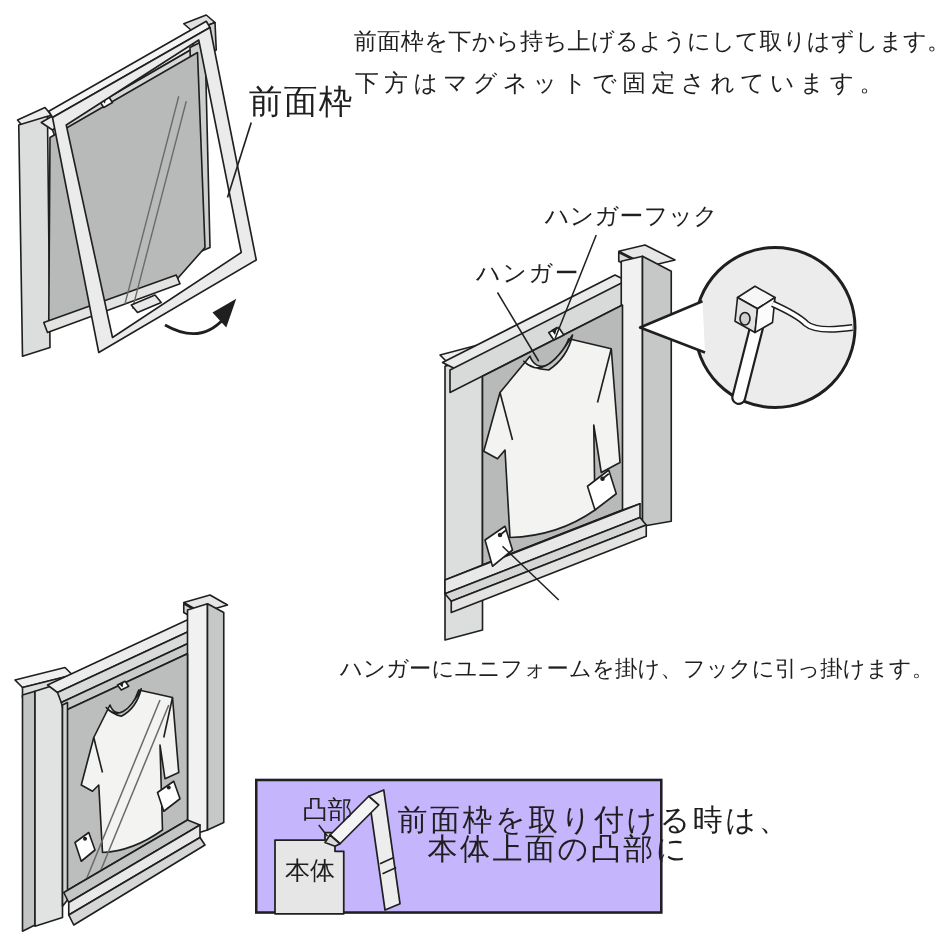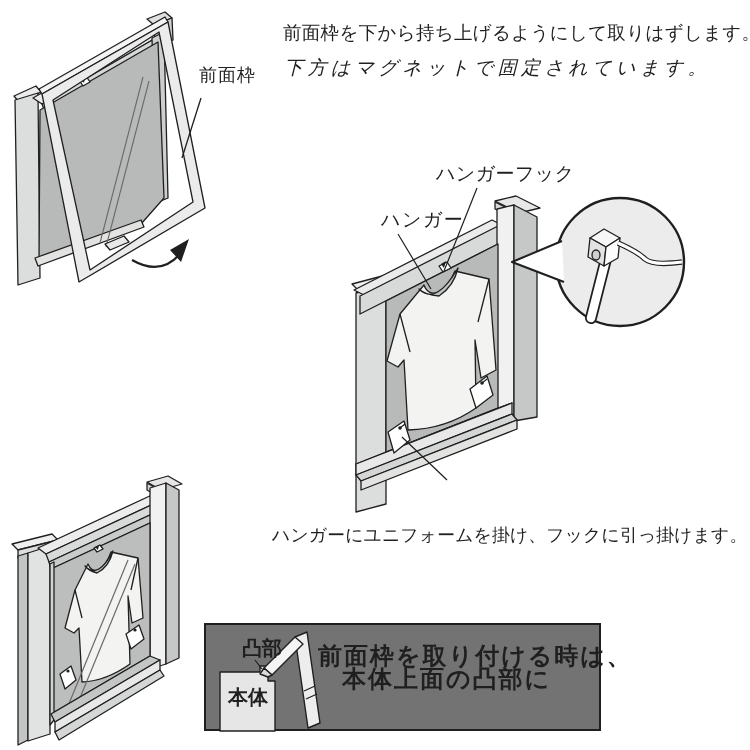--- a/index.html
+++ b/index.html
@@ -1,31 +1,31 @@
 <!DOCTYPE html>
 <html><head>
 <meta charset="utf-8">
 <style>
   html,body{margin:0;padding:0;background:#fff;}
   #page{position:relative;width:750px;height:750px;background:#fff;overflow:hidden;
         font-family:"Liberation Sans","DejaVu Sans",sans-serif;color:#1f1f1f;}
   .txt{position:absolute;white-space:nowrap;color:#1f1f1f;line-height:1.25;}
   .cap1a{left:283px;top:21px;font-size:18.5px;letter-spacing:0.3px;}
-  .cap1b{left:284px;top:56px;font-size:19px;letter-spacing:4.4px;font-style:italic;}
+  .cap1b{left:284px;top:56px;font-size:19px;letter-spacing:4.4px;}
   .cap2{left:272px;top:524px;font-size:17.8px;letter-spacing:0.2px;text-align:center;}
-  .lbl-front-frame{left:199px;top:65px;font-size:18px;letter-spacing:1px;font-family:Liberation Mono, monospace;}
+  .lbl-front-frame{left:199px;top:65px;font-size:27px;letter-spacing:1px;}
   .lbl-hanger-hook{left:436px;top:162px;font-size:19px;letter-spacing:0.4px;}
   .lbl-hanger{left:361px;top:208px;font-size:19px;letter-spacing:1.5px;margin-left:20px;}
   .lbl-daruma{left:445px;top:474px;font-size:19px;letter-spacing:0.5px;}
   svg{position:absolute;overflow:visible;}
   #illus1{left:5px;top:8px;}
   #illus2{left:330px;top:152px;}
   #illus3{left:8px;top:468px;}
-  #notebox{position:absolute;left:204px;top:623px;width:397px;height:108px;
-           border:2.5px solid #1f1f1f;box-sizing:border-box;background:#737373;font-weight:bold;}
+  #notebox{position:absolute;left:204px;top:623px;width:326px;height:108px;
+           border:2.5px solid #1f1f1f;box-sizing:border-box;background:#c4b5fd;}
   #illus4{left:6px;top:6px;}
   .lbl-protrusion{left:36px;top:11px;font-size:20px;}
   .lbl-body{left:22px;top:60px;font-size:20px;}
   #notebox .note-line{position:absolute;left:112px;white-space:nowrap;font-size:24px;letter-spacing:2px;}
   .nl1{top:15px;} .nl2{top:38px;margin-left:24px;} .nl3{top:61px;}
   polygon,path,line,ellipse,circle{vector-effect:non-scaling-stroke;}
 </style>
 </head>
 <body>
 

